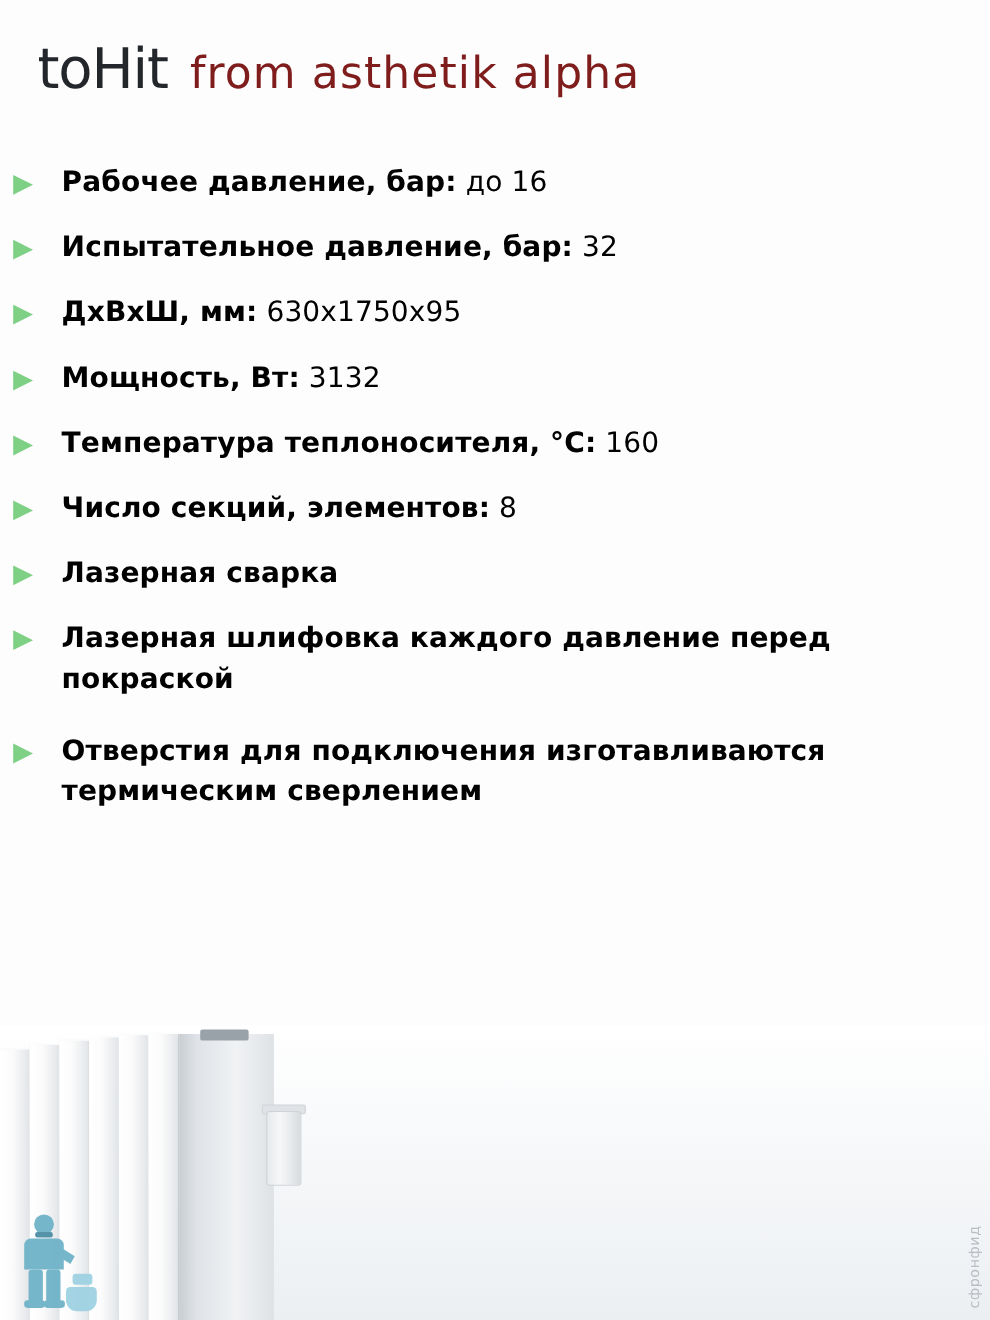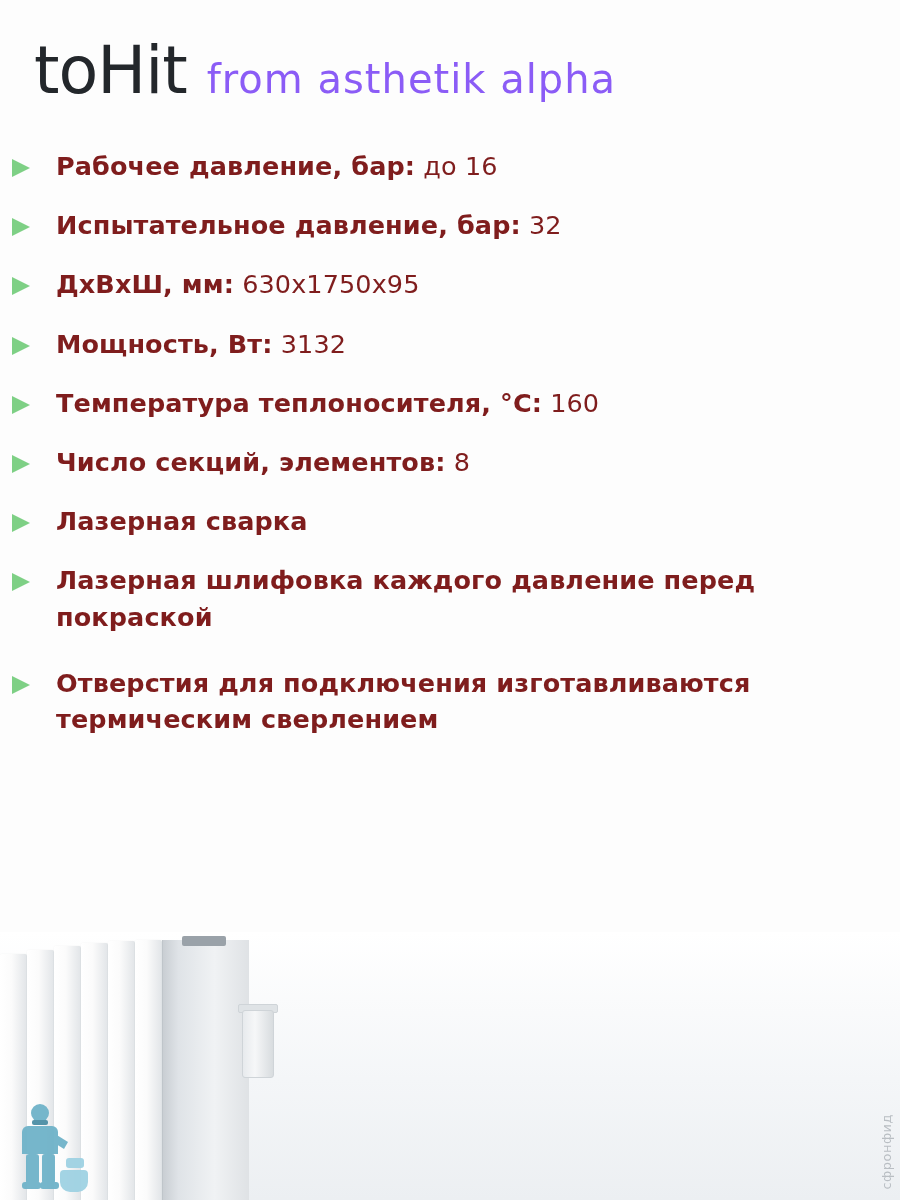--- a/index.html
+++ b/index.html
@@ -26,30 +26,30 @@
   .brand {
     position: absolute;
     left: 34px;
     top: 38px;
     display: flex;
     align-items: baseline;
     white-space: nowrap;
   }
   .brand-logo {
     font-family: "DejaVu Sans", "Liberation Sans", sans-serif;
-    font-size: 65px;
+    font-size: 51px;
     letter-spacing: -1px;
     color: #23272b;
     line-height: 1;
     font-weight: 400;
   }
   .brand-tagline {
     font-family: "DejaVu Sans", "Liberation Sans", sans-serif;
     font-size: 40px;
-    color: #8b5cf6;
+    color: #7f1d1d;
     letter-spacing: 1.0px;
     line-height: 1;
     margin-left: 20px;
     font-weight: 400;
   }
 
   
   .spec-list {
     position: absolute;
     left: 0;
@@ -67,21 +67,21 @@
     width: 34px;
     margin-top: 9px;
     margin-right: 12px;
     display: flex;
     justify-content: flex-start;
   }
   .bullet svg { display: block; }
   .spec-text {
     font-size: 25.5px;
     line-height: 1.42;
-    color: #7f1d1d;
+    color: #000000;
     letter-spacing: 0.1px;
   }
   .spec-text .label {
     font-weight: 700;
   }
   .spec-text .value {
     font-weight: 400;
   }
 
   

